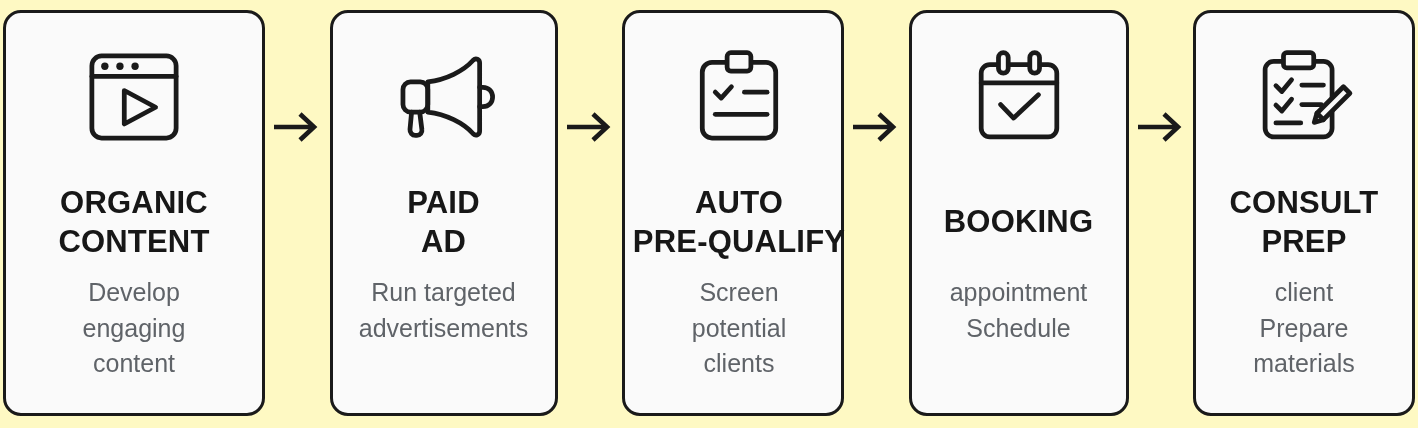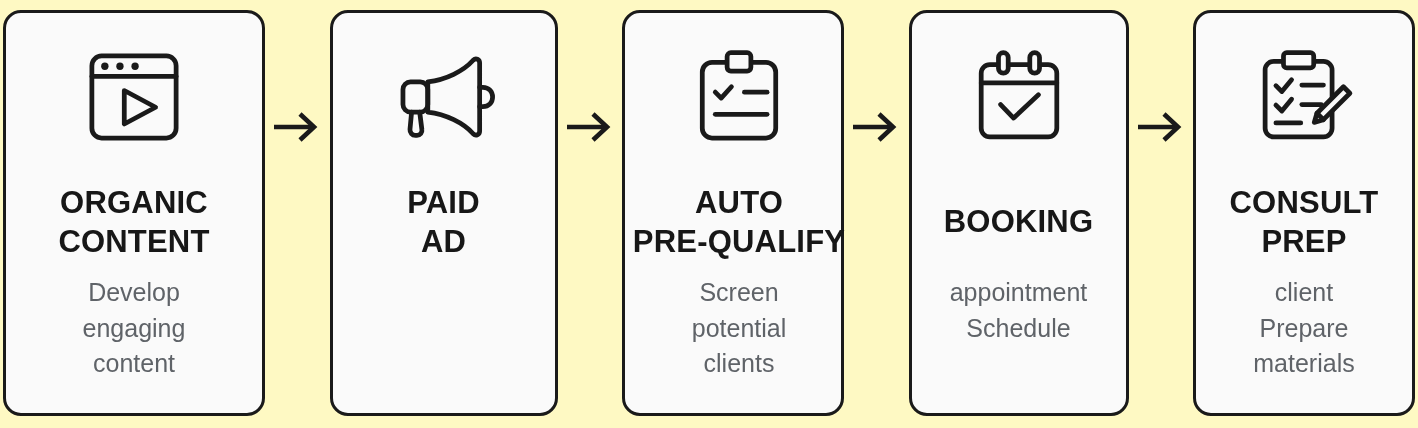--- a/index.html
+++ b/index.html
@@ -140,20 +140,24 @@
         <path d="M35 36 L35 64 L35 64 C52 66 68 74 77 84 C79.5 86.5 83 85 83 81.5 L83 18.5 C83 15 79.5 13.5 77 16 C68 26 52 34 35 36 Z"></path>
         <rect x="12" y="36" width="23" height="28" rx="7"></rect>
         <path d="M83 41 L86 41 C91.5 41 95 45 95 50 C95 55 91.5 59 86 59 L83 59"></path>
         <path d="M20 64 L18.5 80 C18.3 83 20.5 85.5 23.5 85.5 L25 85.5 C28 85.5 30 83 29.5 80 L27.5 64"></path>
       </svg>
     </div>
     <div class="step-title">
       <span class="tline">PAID</span>
       <span class="tline">AD</span>
     </div>
+    <div class="step-desc">
+      <span class="dline">Run targeted</span>
+      <span class="dline">advertisements</span>
+    </div>
   </div>
 
   <div class="arrow-cell">
     <svg viewBox="0 0 52 38" fill="none" stroke="#1a1a1a" stroke-width="4.6" stroke-linecap="butt" stroke-linejoin="miter">
       <line x1="3" y1="19" x2="42" y2="19"></line>
       <polyline points="29,6 43,19 29,32"></polyline>
     </svg>
   </div>
 
   <div class="step-card card-2">

